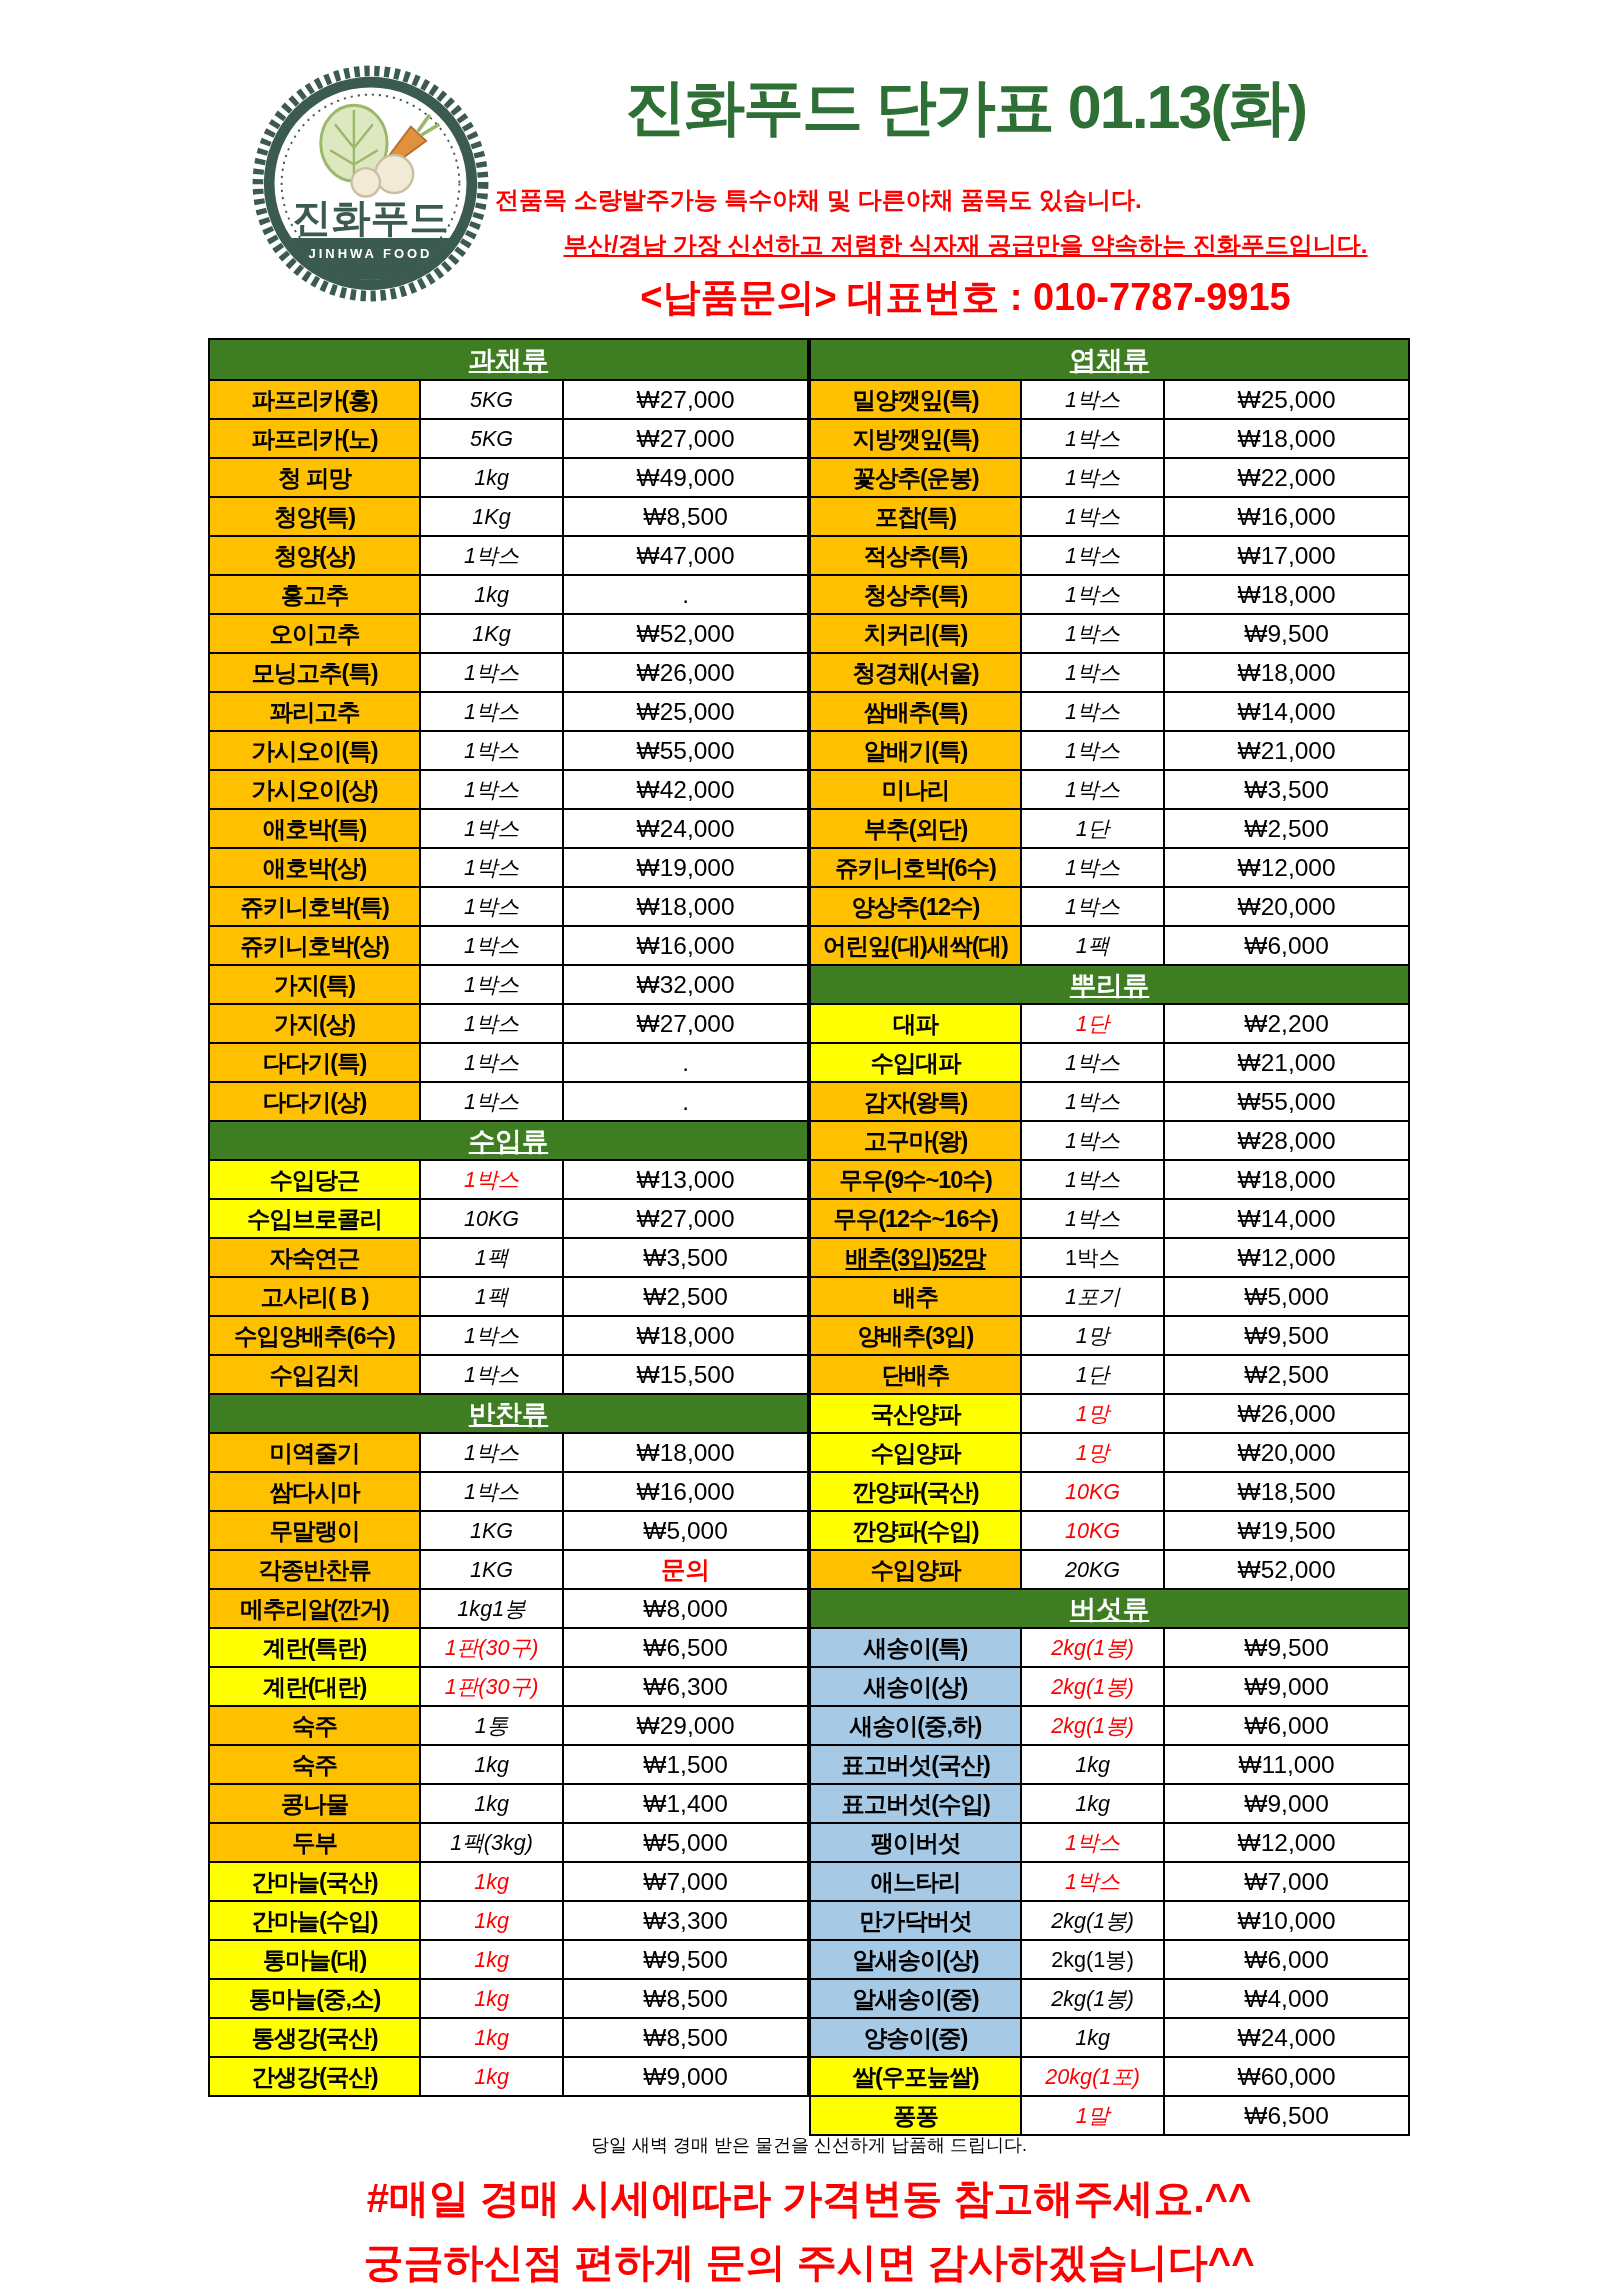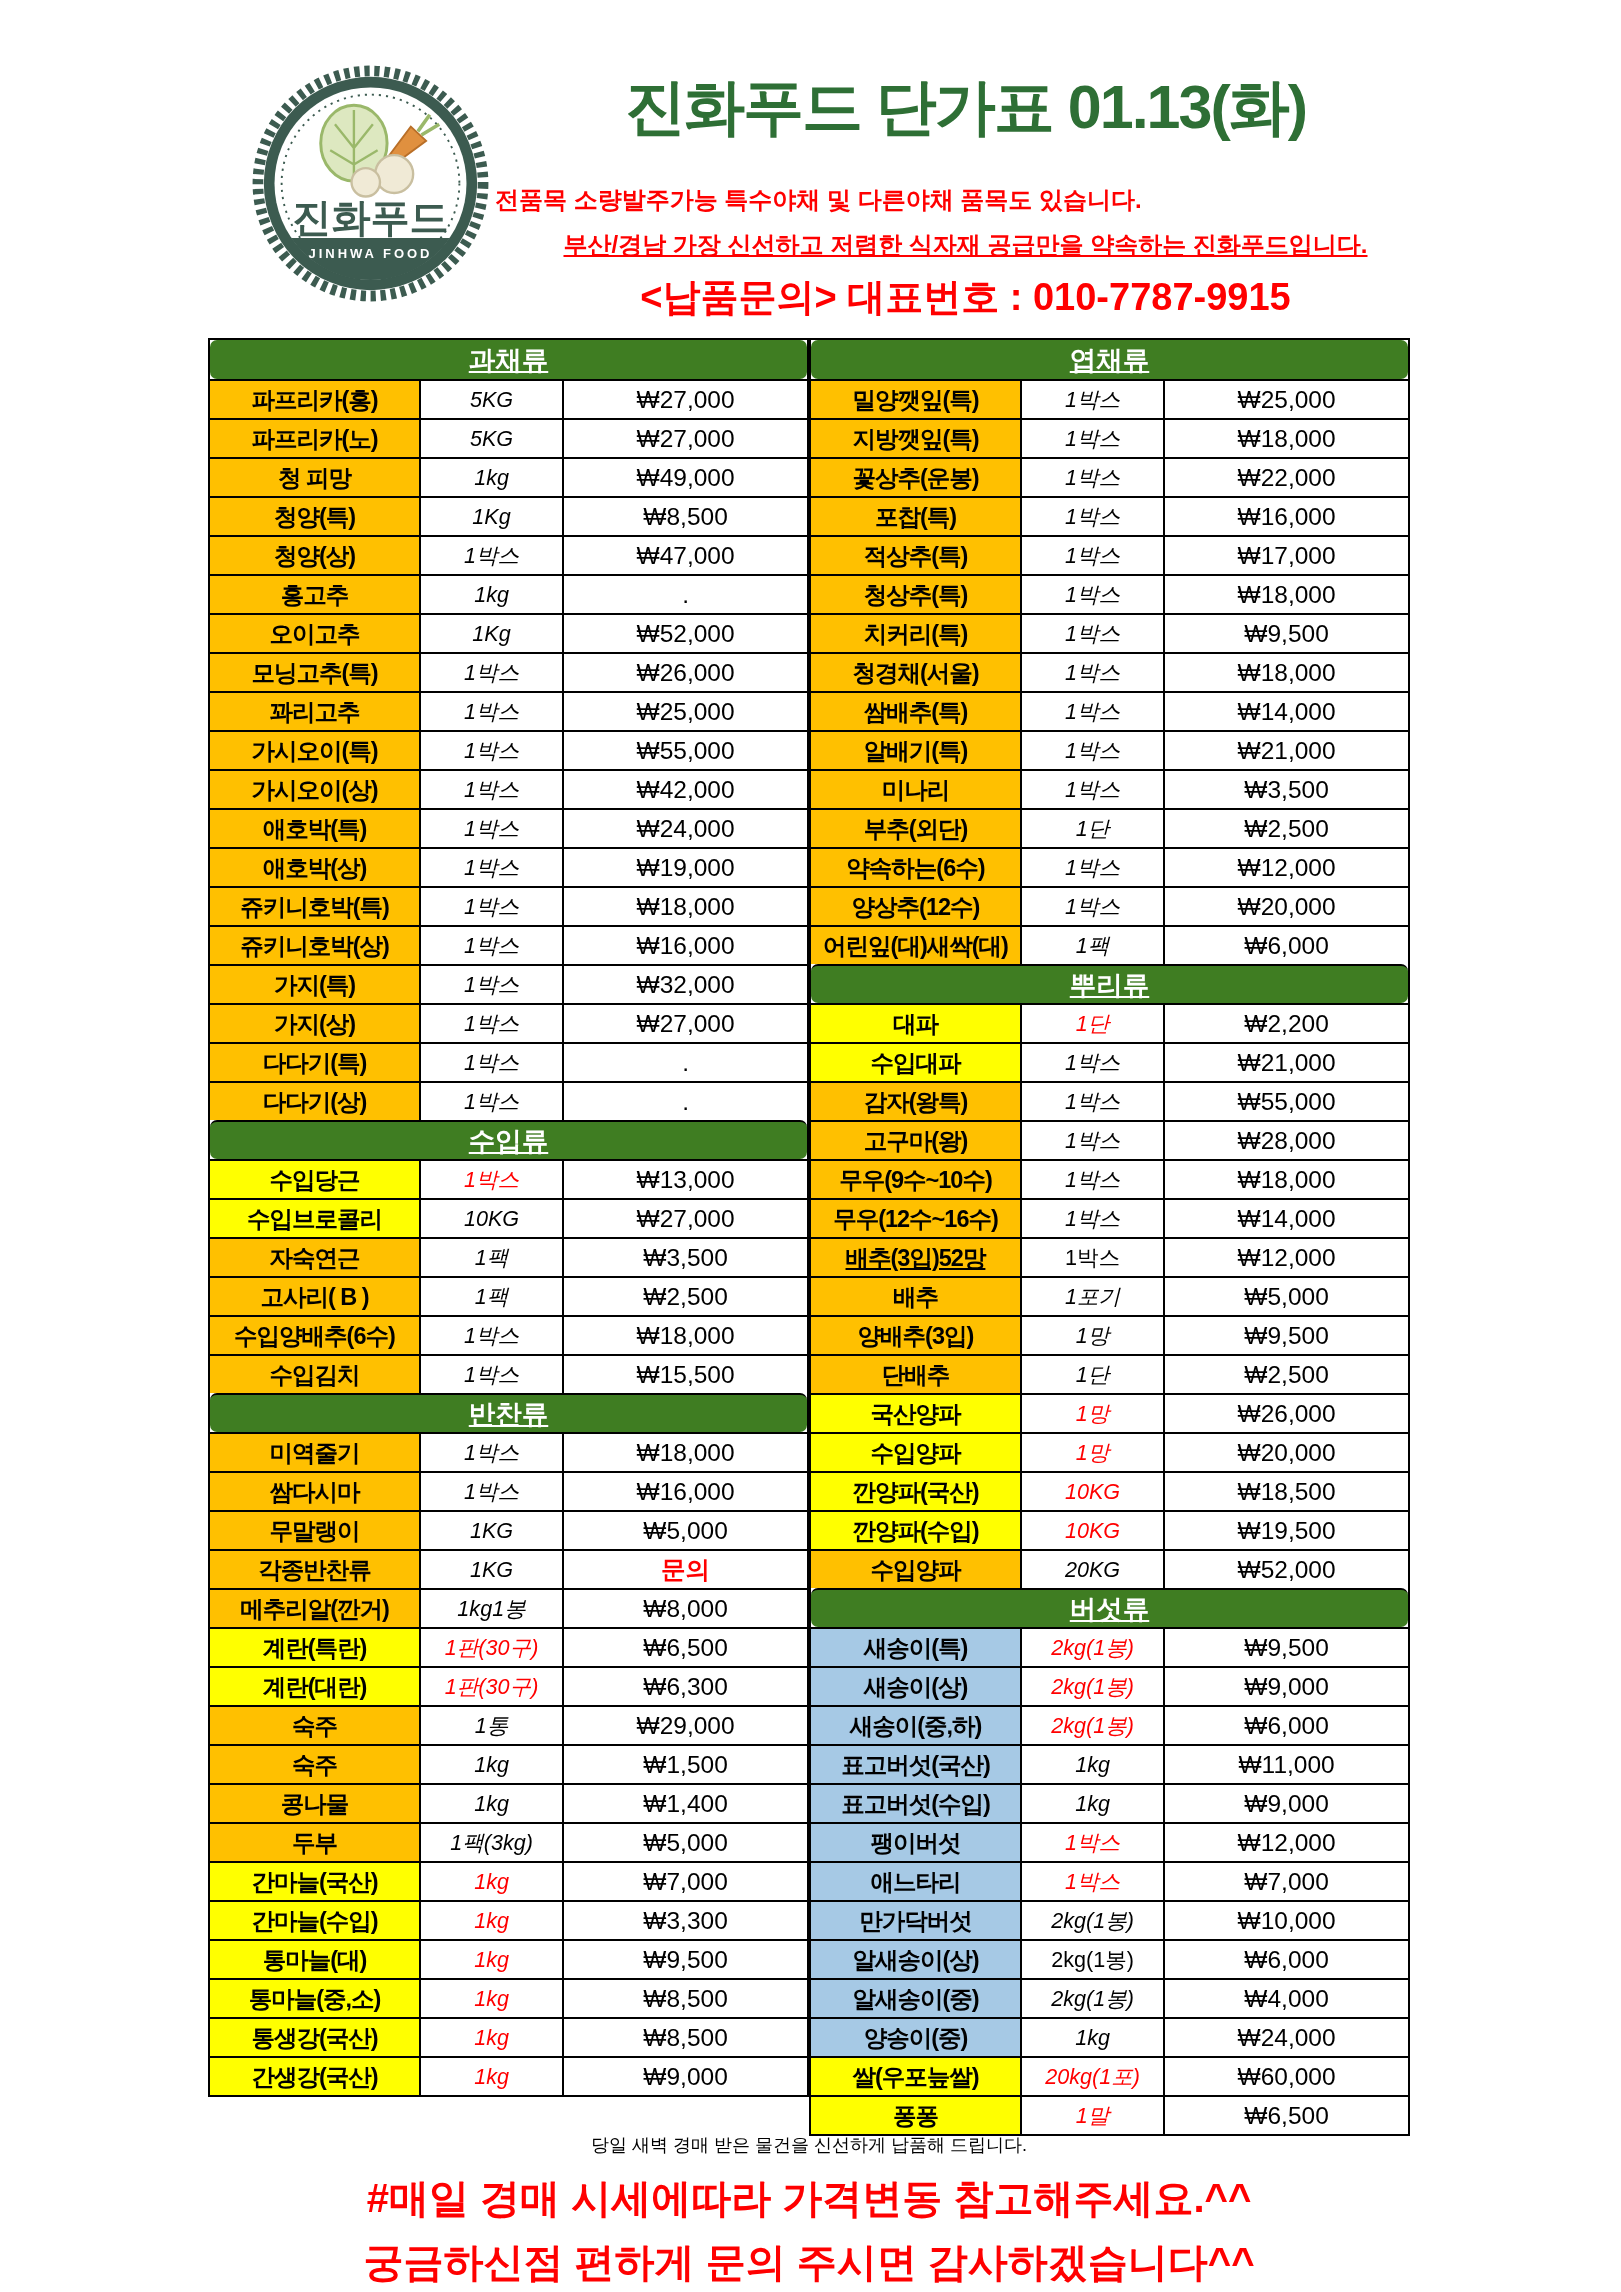--- a/index.html
+++ b/index.html
@@ -33,21 +33,21 @@
   
   .tables {
     position:absolute; left:208px; top:338px; width:1202px;
     display:flex; align-items:flex-start;
   }
   .ptable { width:601px; border:2.9px solid var(--border-black); background:#fff; }
   .band {
     height:39px; border-top:2px solid var(--border-black);
     background:var(--band-green); color:#fff;
     font-size:26.5px; font-weight:700; text-decoration:underline;
-    display:flex; align-items:center; justify-content:center;border-radius:7px;
+    display:flex; align-items:center; justify-content:center;
   }
   .trow {
     display:grid; grid-template-columns:35% 24% 41%;
     height:39px; border-top:2px solid var(--border-black);
   }
   .ptable > div:first-child { border-top:none; }
   .cell { display:flex; align-items:center; justify-content:center; overflow:hidden; white-space:nowrap; }
   .cell + .cell { border-left:2px solid var(--border-black); }
   .name { background:var(--cell-orange); font-size:23.5px; font-weight:600; letter-spacing:-1px; color:#000; }
   .name.bg-orange { background:var(--cell-orange); }
@@ -365,21 +365,21 @@
         <div class="cell name bg-orange">미나리</div>
         <div class="cell unit">1박스</div>
         <div class="cell price">₩3,500</div>
       </div>
       <div class="trow">
         <div class="cell name bg-orange">부추(외단)</div>
         <div class="cell unit">1단</div>
         <div class="cell price">₩2,500</div>
       </div>
       <div class="trow">
-        <div class="cell name bg-orange">약속하는(6수)</div>
+        <div class="cell name bg-orange">쥬키니호박(6수)</div>
         <div class="cell unit">1박스</div>
         <div class="cell price">₩12,000</div>
       </div>
       <div class="trow">
         <div class="cell name bg-orange">양상추(12수)</div>
         <div class="cell unit">1박스</div>
         <div class="cell price">₩20,000</div>
       </div>
       <div class="trow">
         <div class="cell name bg-orange">어린잎(대)새싹(대)</div>

